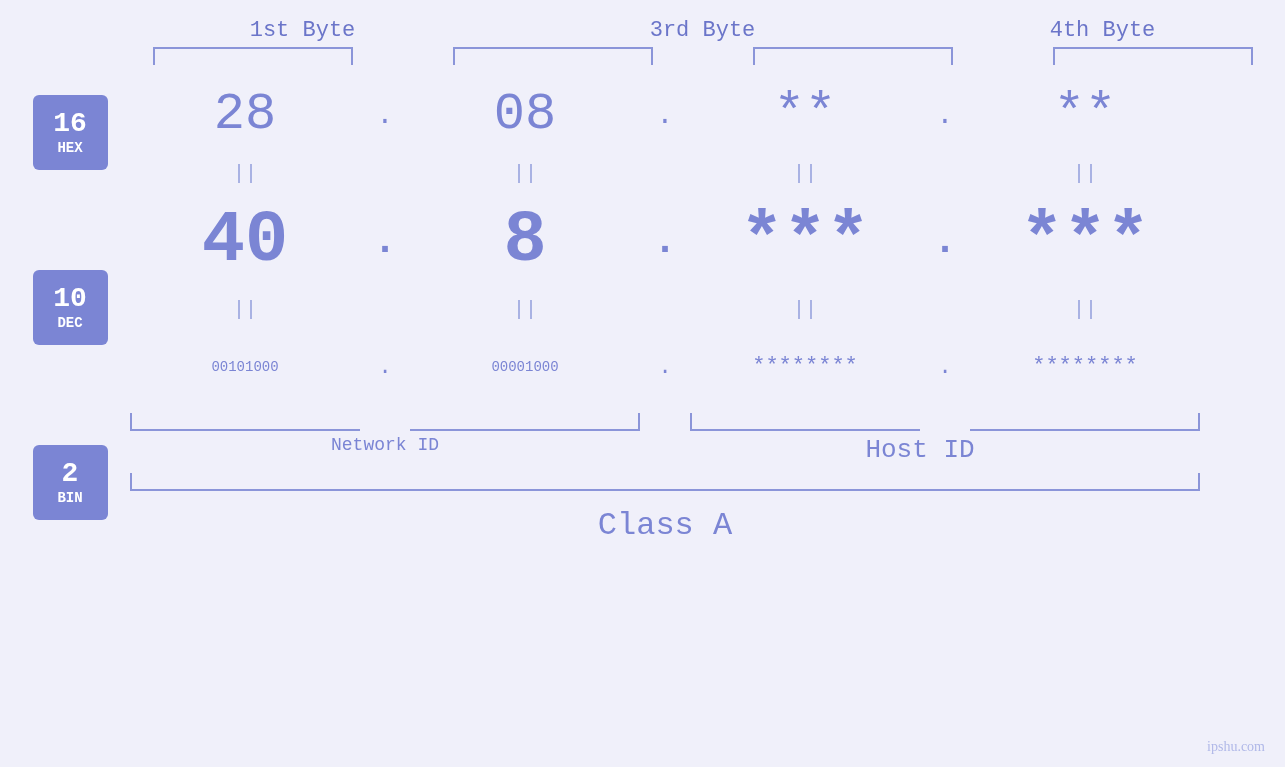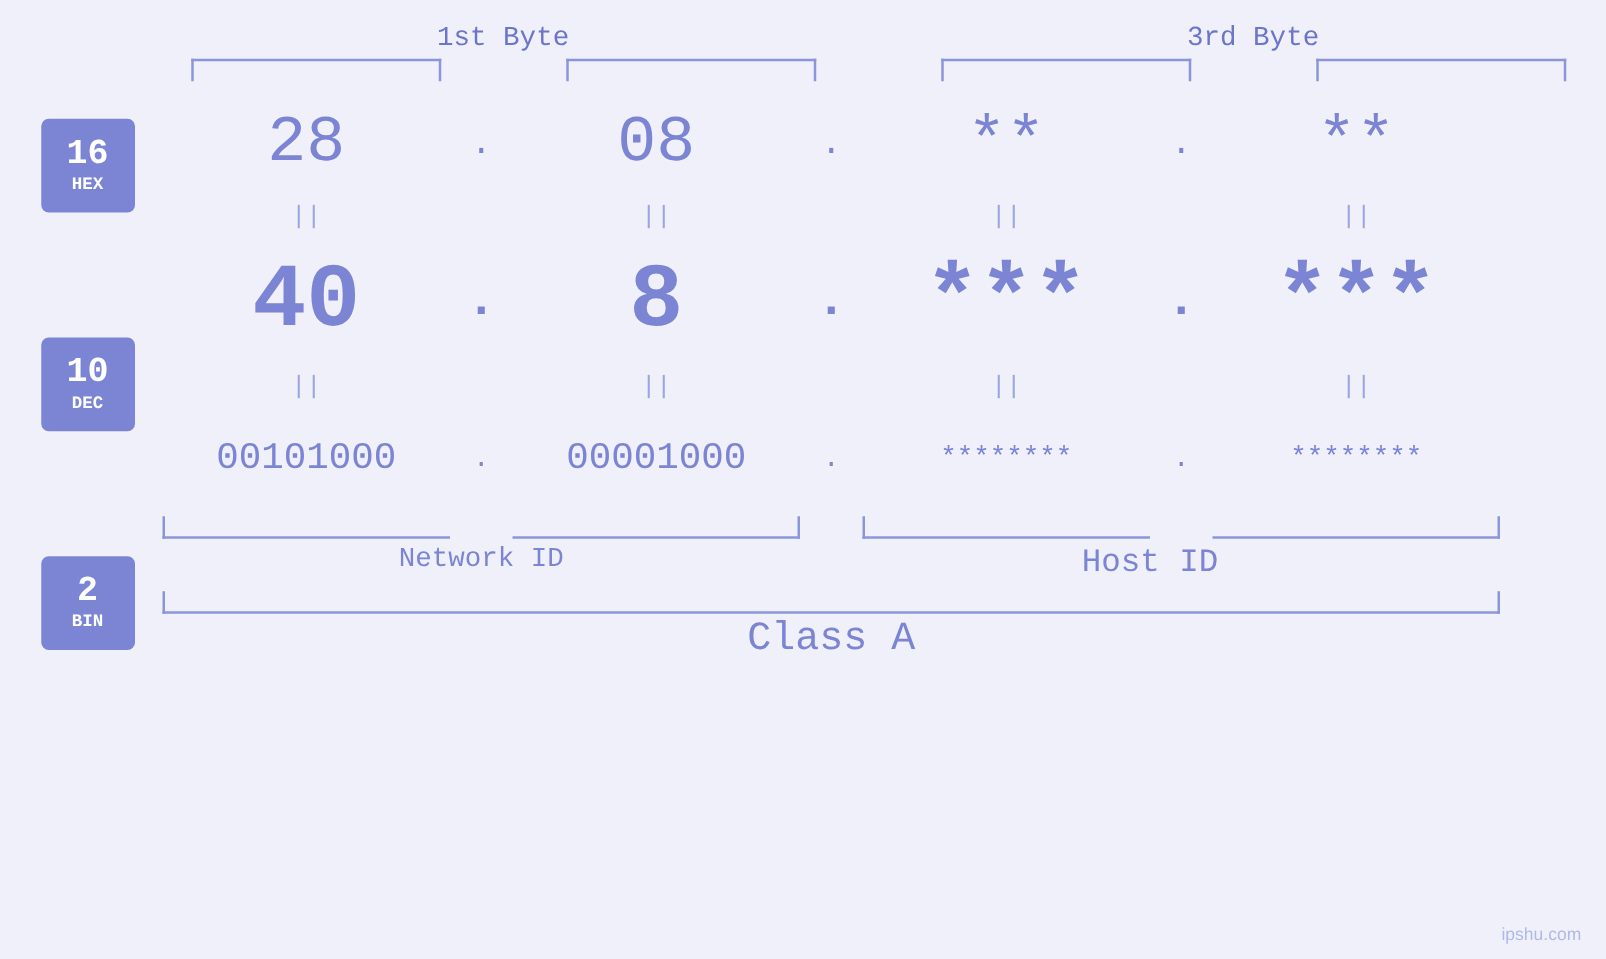--- a/index.html
+++ b/index.html
@@ -139,21 +139,21 @@
 
     
     .dec-value {
       font-size: 72px;
       font-weight: bold;
       line-height: 1;
     }
 
     
     .bin-value {
-      font-size: 30px;
+      font-size: 14px;
       line-height: 1;
     }
 
     
     .equals-row {
       display: flex;
       flex-direction: row;
       align-items: center;
       height: 36px;
     }
@@ -169,21 +169,21 @@
       width: 50px;
     }
 
     
     .watermark {
       position: absolute;
       bottom: 12px;
       right: 20px;
       color: #b0b8e8;
       font-size: 14px;
-      font-family: Liberation Sans, sans-serif;
+      font-family: Liberation Serif, serif;
     }
 
     .asterisk-large {
       font-size: 52px;
       line-height: 1;
     }
     .asterisk-xlarge {
       font-size: 72px;
       font-weight: bold;
       line-height: 1;
@@ -199,20 +199,21 @@
 
   </style>
 </head>
 <body>
 
 <div class="container">
 
   <div class="byte-headers">
     <div class="byte-header">1st Byte</div>
     <div class="byte-header">3rd Byte</div>
+    <div class="byte-header">4th Byte</div>
   </div>
 
   <div class="bracket-row">
     <div class="bracket"></div>
     <div class="bracket"></div>
     <div class="bracket"></div>
     <div class="bracket"></div>
   </div>
 
   <div class="main-content">
@@ -314,26 +315,26 @@
         <div style="width: 230px; height: 18px; border-bottom: 2px solid #8b95d9; border-left: 2px solid #8b95d9;"></div>
         <div style="width: 50px;"></div>
         <div style="width: 230px; height: 18px; border-bottom: 2px solid #8b95d9; border-right: 2px solid #8b95d9;"></div>
         <div style="width: 50px;"></div>
         <div style="width: 230px; height: 18px; border-bottom: 2px solid #8b95d9; border-left: 2px solid #8b95d9;"></div>
         <div style="width: 50px;"></div>
         <div style="width: 230px; height: 18px; border-bottom: 2px solid #8b95d9; border-right: 2px solid #8b95d9;"></div>
       </div>
 
       <div style="display: flex; flex-direction: row; margin-top: 4px;">
-        <div style="width: 510px; text-align: center; color: #7b85d4; font-size: 22px; font-family: 'Courier New', Courier, monospace;">Network ID</div>
+        <div style="width: 510px; text-align: center; color: #7b85d4; font-size: 18px; font-family: 'Courier New', Courier, monospace;">Network ID</div>
         <div style="width: 560px; text-align: center; color: #7b85d4; font-size: 26px; font-family: 'Courier New', Courier, monospace;">Host ID</div>
       </div>
 
       <div style="width: 1070px; height: 18px; border-bottom: 2px solid #8b95d9; border-left: 2px solid #8b95d9; border-right: 2px solid #8b95d9; margin-top: 8px;"></div>
 
-      <div style="width: 1070px; text-align: center; color: #7b85d4; font-size: 32px; font-family: 'Courier New', Courier, monospace; margin-top: 1px;">Class A</div>
+      <div style="width: 1070px; text-align: center; color: #7b85d4; font-size: 32px; font-family: 'Courier New', Courier, monospace; margin-top: 16px;">Class A</div>
 
     </div>
   </div>
 
   <div class="watermark">ipshu.com</div>
 
 </div>
 
 </body></html>

